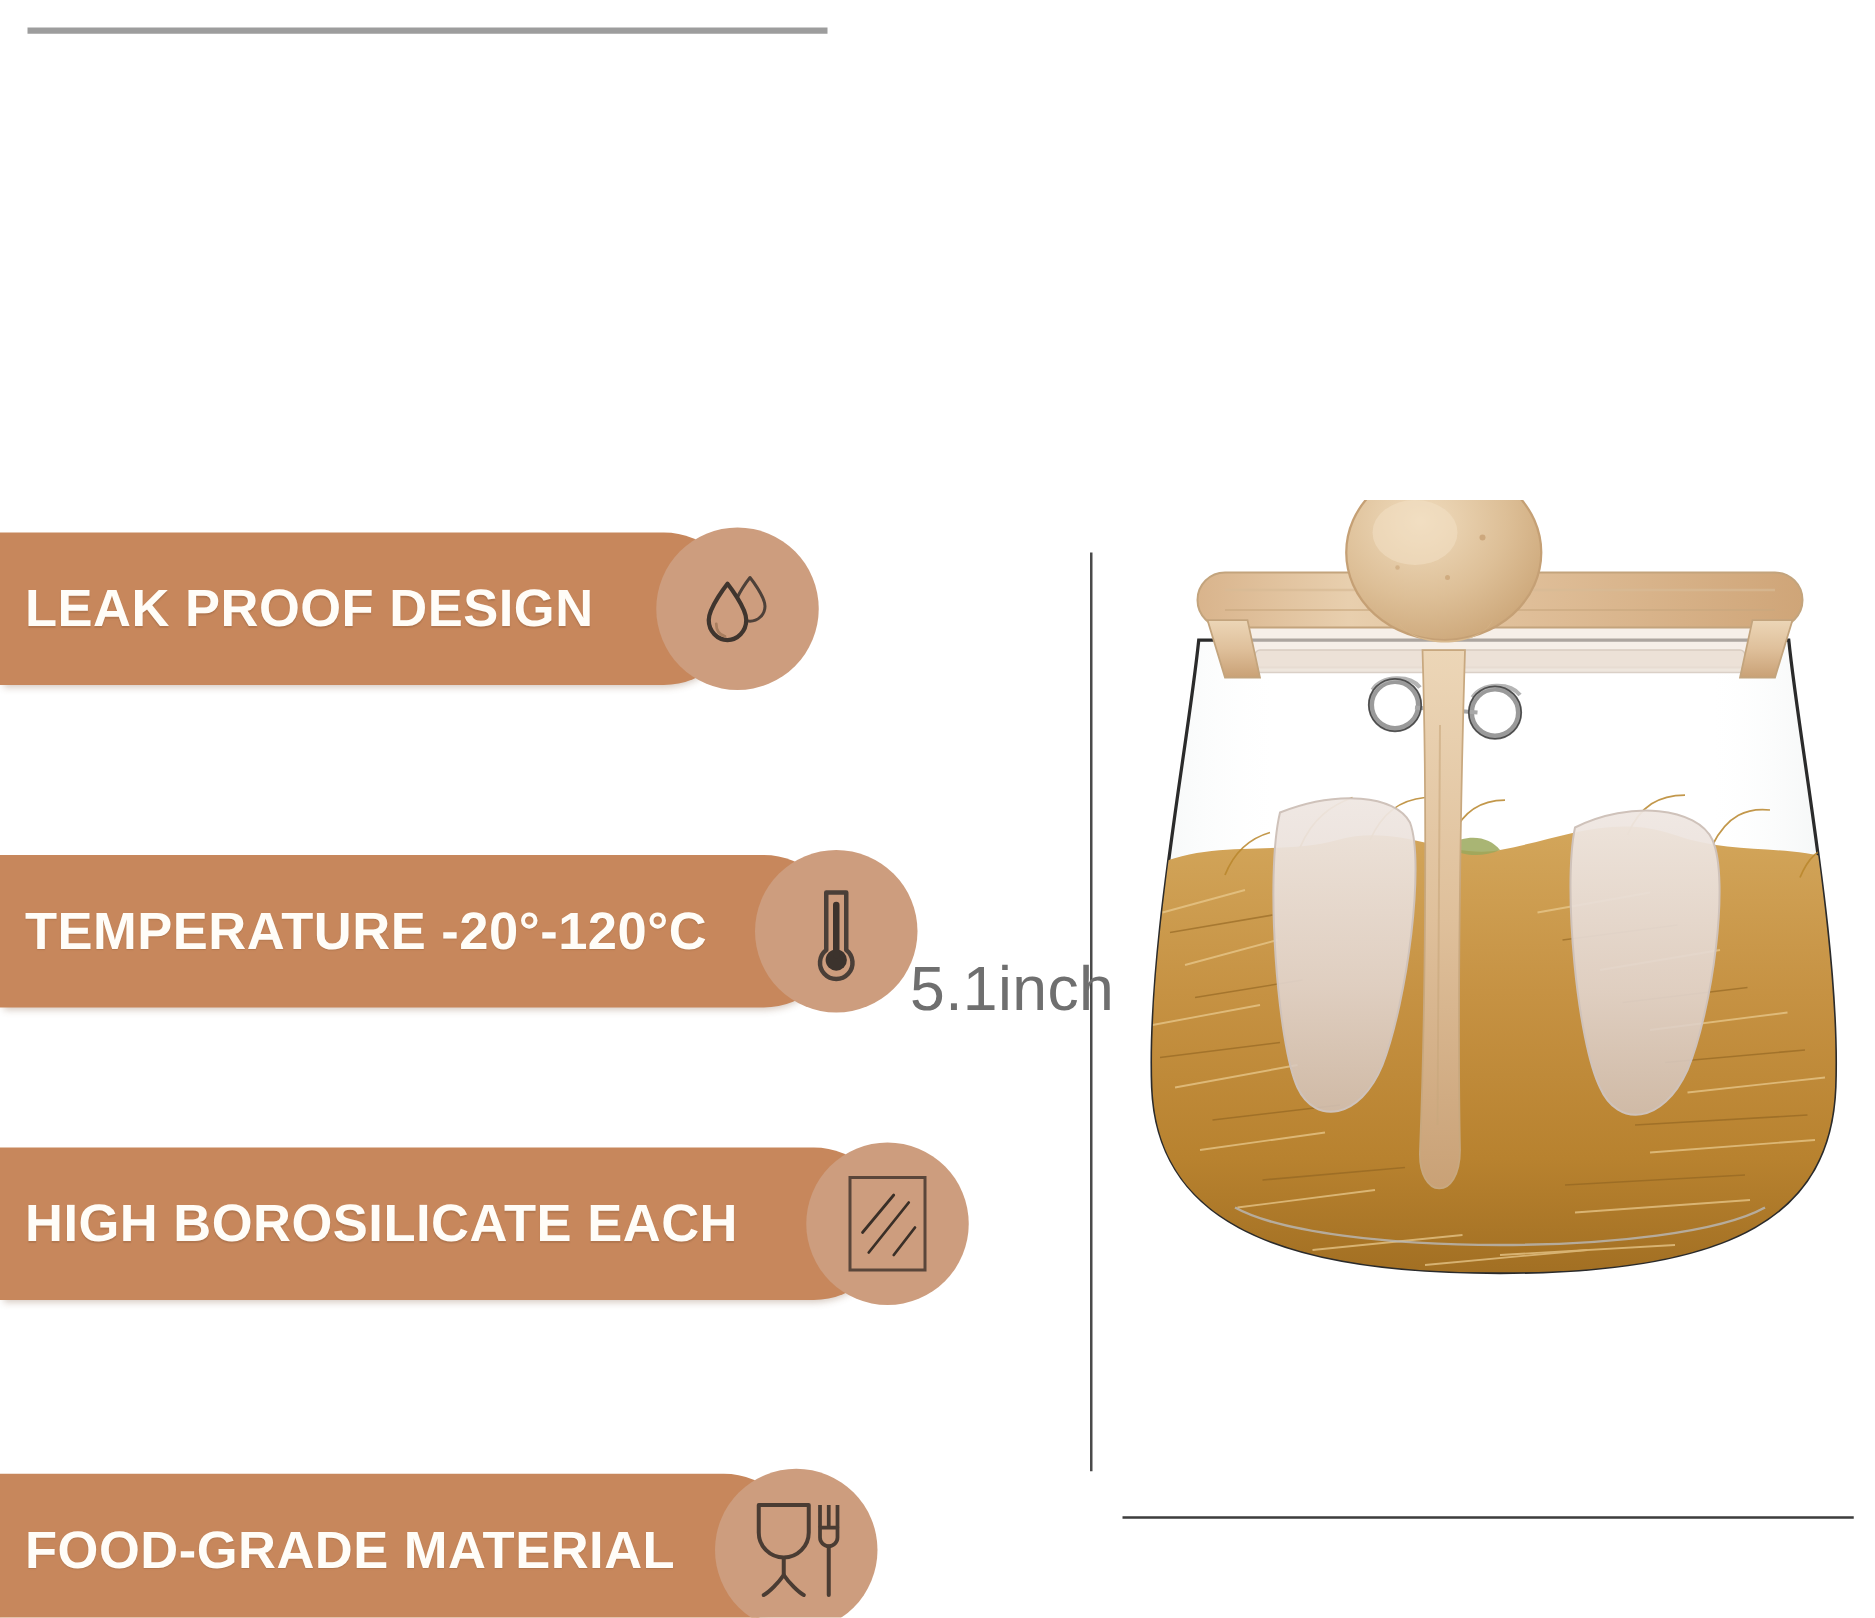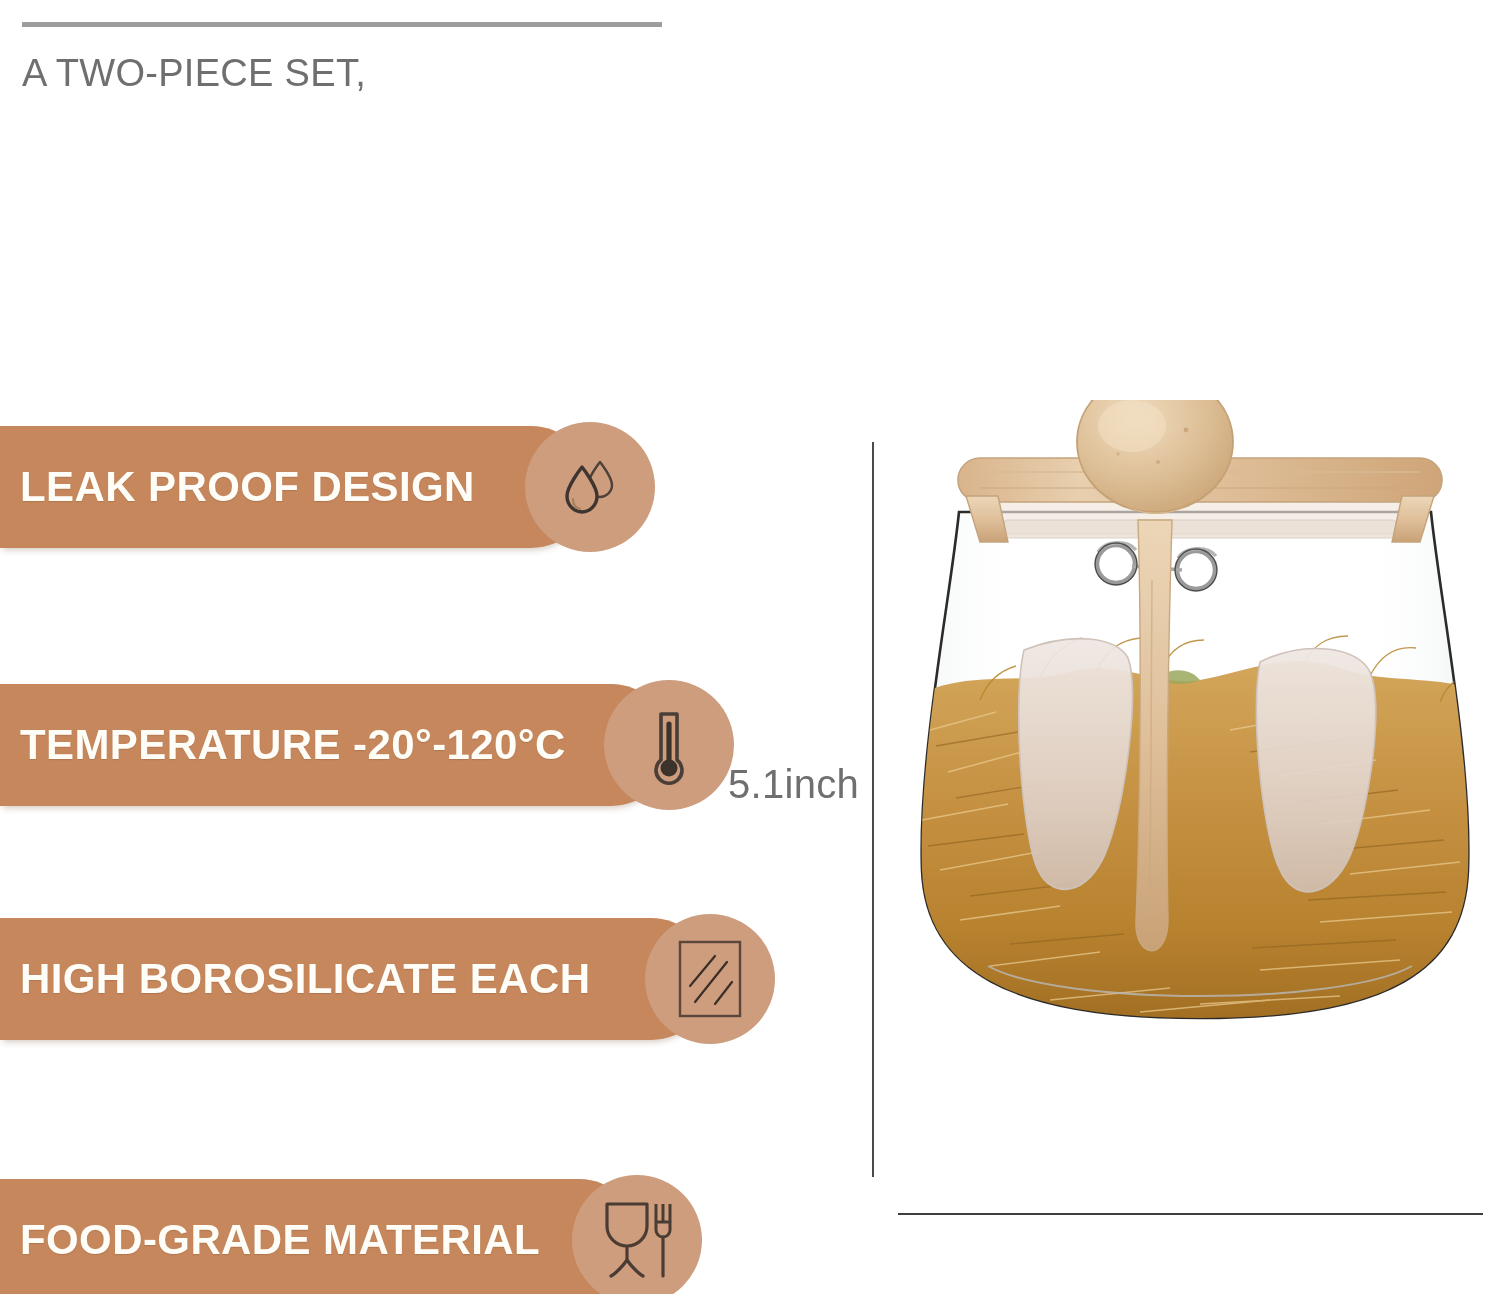--- a/index.html
+++ b/index.html
@@ -68,21 +68,21 @@
   #feat-food   .bar   { width: 640px; }
   #feat-food   .badge { left: 572px; }
 
   
   .dim-height-line {
     position: absolute; left: 872px; top: 442px;
     width: 2px; height: 735px; background: #4a4a4a;
   }
   .dim-height-text {
     position: absolute; left: 728px; top: 762px;
-    font-size: 40px; color: #6f6f6f; letter-spacing: 0.3px;
+    font-size: 50px; color: #6f6f6f; letter-spacing: 0.3px;
     white-space: nowrap;
   }
   .dim-width-line {
     position: absolute; left: 898px; top: 1213px;
     width: 585px; height: 2px; background: #3d3d3d;
   }
   .dim-width-text {
     position: absolute; left: 898px; top: 1248px; width: 585px;
     text-align: center; font-size: 38px; color: #6f6f6f;
     letter-spacing: 0.3px;
@@ -92,21 +92,20 @@
   .product { position: absolute; left: 900px; top: 400px; width: 600px; height: 800px; }
   .product svg { display: block; }
 </style>
 </head>
 <body>
 
 <div class="page">
 
   <div class="header">
     <div class="divider"></div>
-    <div class="subtitle">A TWO-PIECE SET,</div>
   </div>
 
   <div class="features">
 
     <div class="feature" id="feat-leak">
       <div class="bar">
         <span class="bar-label">LEAK PROOF DESIGN</span>
       </div>
       <div class="badge">
         <span>

